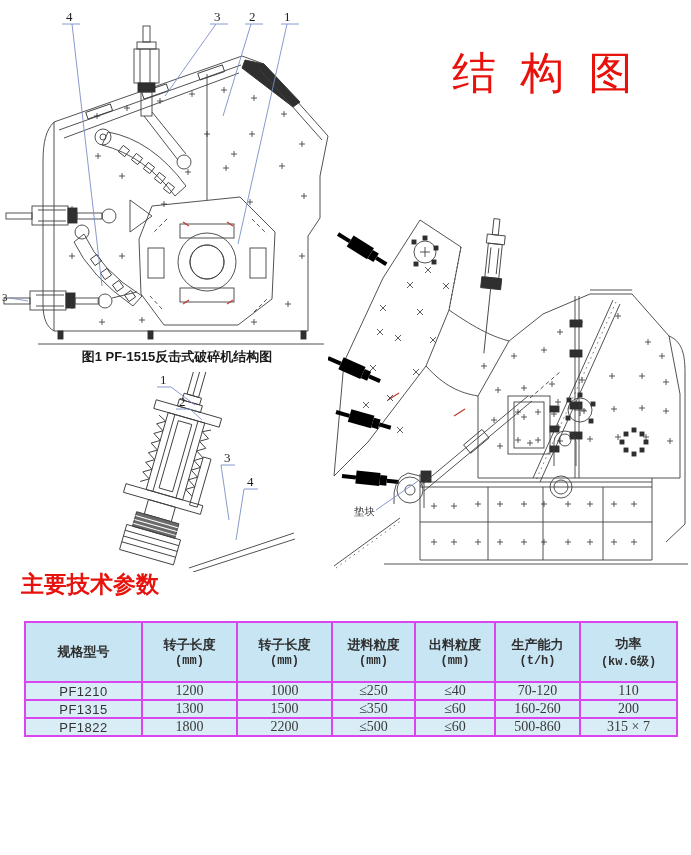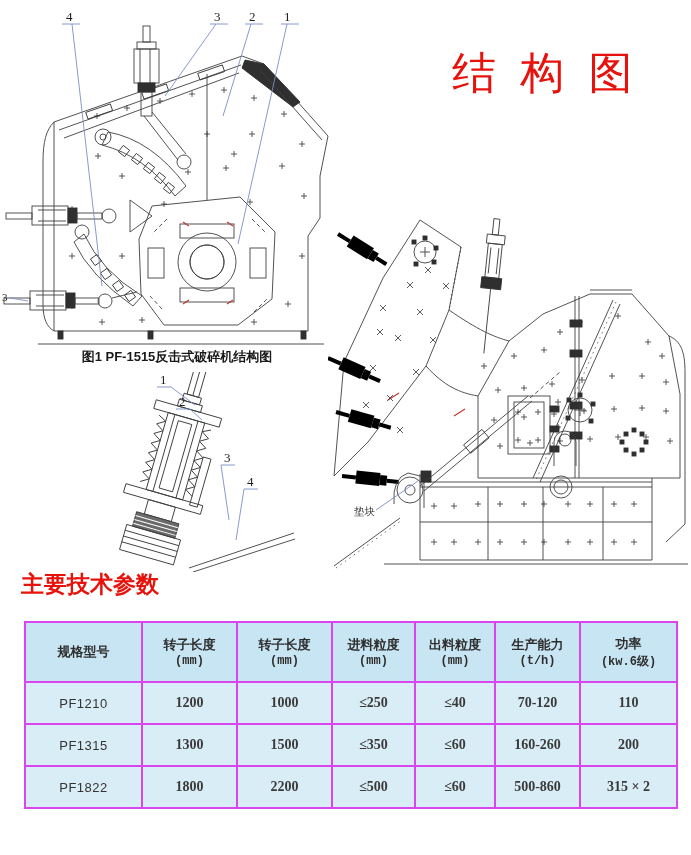--- a/index.html
+++ b/index.html
@@ -22,25 +22,25 @@
   .marks path{stroke:#333;stroke-width:.8;fill:none;}
   .leader{stroke:#7b8fc7;stroke-width:.9;fill:none;}
   .co{font:13px "Liberation Serif",serif;fill:#1d1d1d;}
   .co-small{font:11px "Liberation Serif",serif;fill:#1d1d1d;}
   .svglabel{font:10.5px "Liberation Sans",sans-serif;fill:#333;}
   
   .specs{position:absolute;left:24px;top:621px;border-collapse:separate;border-spacing:2px;background:#d946ef;}
   .specs th{background:#c8e5f3;height:58px;font-size:13px;font-weight:bold;color:#2e2e2e;
         text-align:center;vertical-align:middle;padding:0;}
   .specs th .h2{font-size:12px;font-weight:bold;font-family:Liberation Mono, monospace;}
-  .specs td{height:15px;text-align:center;vertical-align:middle;padding:12px;}
+  .specs td{height:15px;text-align:center;vertical-align:middle;padding:0;}
   .specs tr.blue td{background:#d9edf6;}
   .specs tr.green td{background:#ebf2e8;}
   .specs td.model{font-family:"Liberation Sans",sans-serif;font-size:13px;color:#333;letter-spacing:.5px;}
-  .specs td.num{font-family:"Liberation Serif",serif;font-size:14px;color:#3a3a3a;font-weight:bold;}
+  .specs td.num{font-family:"Liberation Serif",serif;font-size:14px;color:#3a3a3a;}
 </style>
 </head>
 <body>
 
 <div class="page">
 
   <div class="page-title">结 构 图</div>
 
   <svg class="fig" style="left:2px;top:4px" width="345" height="344" viewBox="0 0 345 344">
     <defs>
@@ -460,18 +460,18 @@
       <td class="num">160-260</td>
       <td class="num">200</td>
     </tr>
         <tr class="blue">
       <td class="model">PF1822</td>
       <td class="num">1800</td>
       <td class="num">2200</td>
       <td class="num">≤500</td>
       <td class="num">≤60</td>
       <td class="num">500-860</td>
-      <td class="num">315 × 2</td>
+      <td class="num">315 × 7</td>
     </tr>
       </tbody>
   </table>
 
 </div>
 
 </body></html>

